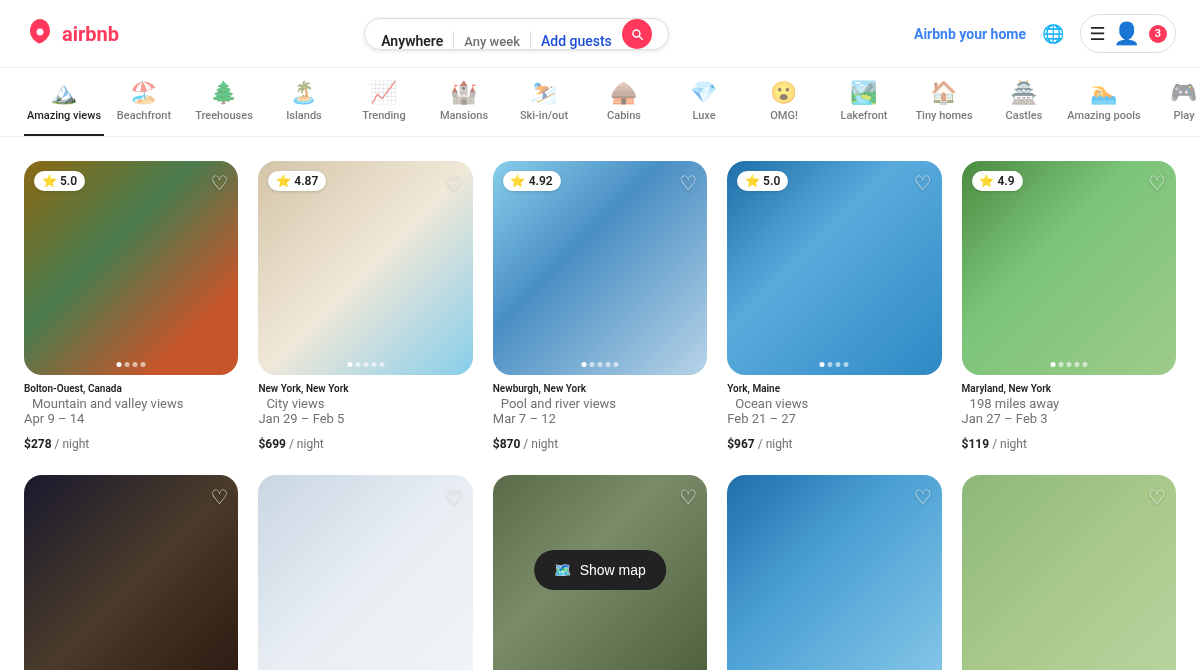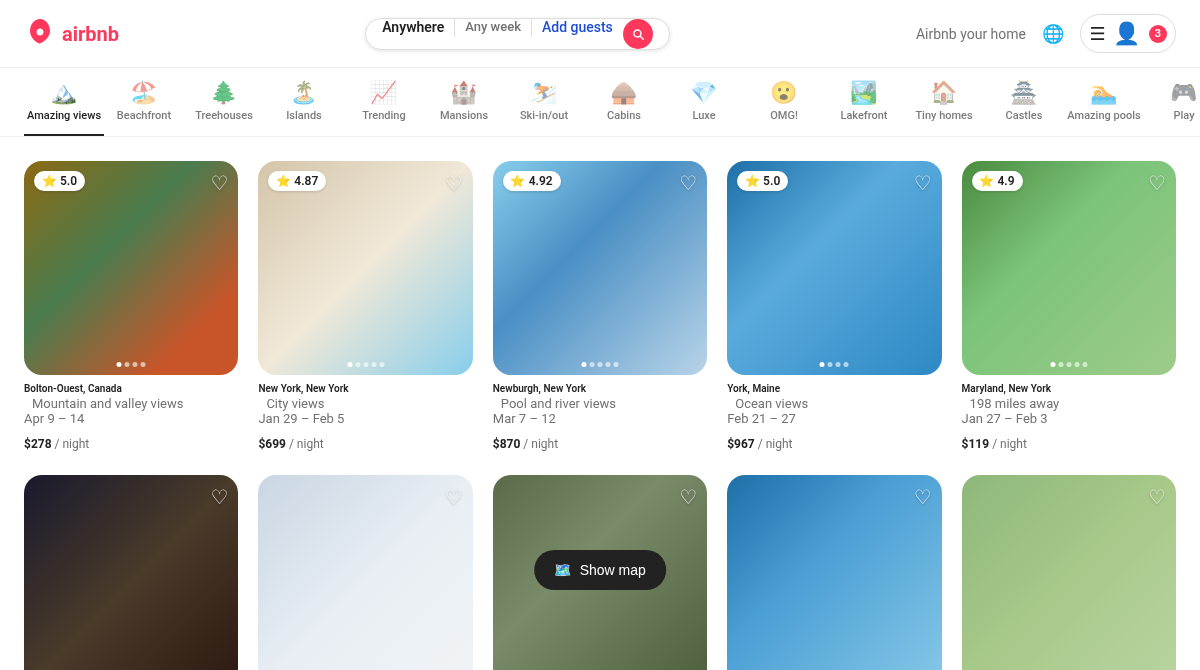--- a/index.html
+++ b/index.html
@@ -14,21 +14,21 @@
       border-bottom: 1px solid #eee;
       position: sticky;
       top: 0;
       background: #fff;
       z-index: 100;
     }
     .logo { display: flex; align-items: center; gap: 6px; }
     .logo svg { width: 32px; height: 32px; }
     .search-bar {
       display: flex;
-      align-items: flex-start;
+      align-items: flex-end;
       border: 1px solid #ddd;
       border-radius: 40px;
       padding: 0 16px;
       gap: 10px;
       box-shadow: 0 1px 4px rgba(0,0,0,0.12);
       cursor: pointer;
     }
     .search-bar span { font-size: 14px; font-weight: 500; }
     .search-divider { width: 1px; height: 18px; background: #ddd; }
     .search-guests { color: #1d4ed8; font-size: 13px; }
@@ -38,21 +38,21 @@
       border-radius: 50%;
       width: 30px; height: 30px;
       display: flex; align-items: center; justify-content: center;
       cursor: pointer;
     }
     .nav-right {
       display: flex;
       align-items: center;
       gap: 16px;
     }
-    .nav-link { font-size: 14px; font-weight: 400; cursor: pointer; color: #737373; text-decoration: none; }
+    .nav-link { font-size: 14px; font-weight: 700; cursor: pointer; color: #3b82f6; text-decoration: none; }
     .globe-btn { background: none; border: none; cursor: pointer; font-size: 18px; }
     .user-menu {
       display: flex;
       align-items: center;
       gap: 8px;
       border: 1px solid #ddd;
       border-radius: 40px;
       padding: 6px 8px;
       cursor: pointer;
     }

